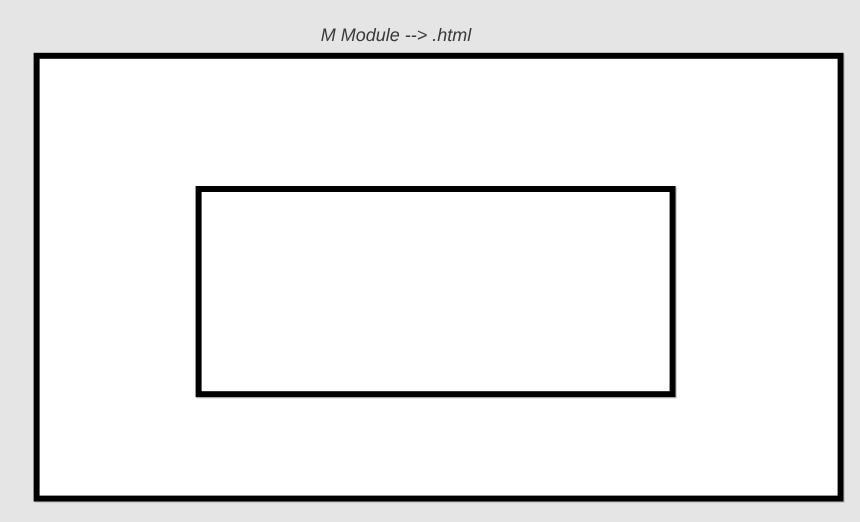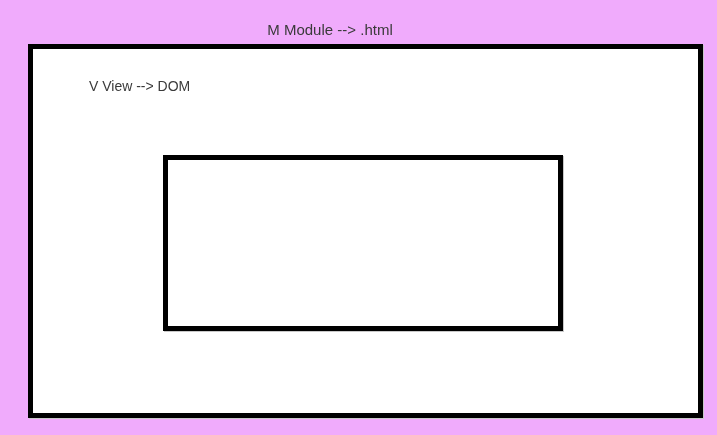--- a/index.html
+++ b/index.html
@@ -4,22 +4,23 @@
 <style>
   * { margin: 0; padding: 0; box-sizing: border-box; }
   html, body {
     background: #ffffff;
     font-family: "Liberation Sans", "DejaVu Sans", sans-serif;
   }
   .canvas {
     position: relative;
     width: 717px;
     height: 435px;
-    background: #f0abfc;
+    background: #e5e5e5;
     overflow: hidden;
+    font-style: italic;
   }
   .label {
     position: absolute;
     color: #3a3a3a;
     font-size: 14px;
     line-height: 18px;
     white-space: nowrap;
   }
   .module-label {
     left: 0;
@@ -59,18 +60,17 @@
 </style>
 </head>
 <body>
 
 <div class="canvas">
 
   <div class="label module-label">M Module --&gt; .html</div>
 
   <div class="outer-box"></div>
 
-  <div class="label view-label">V View --&gt; DOM</div>
 
   <div class="inner-box"></div>
 
 
 </div>
 
 </body></html>

